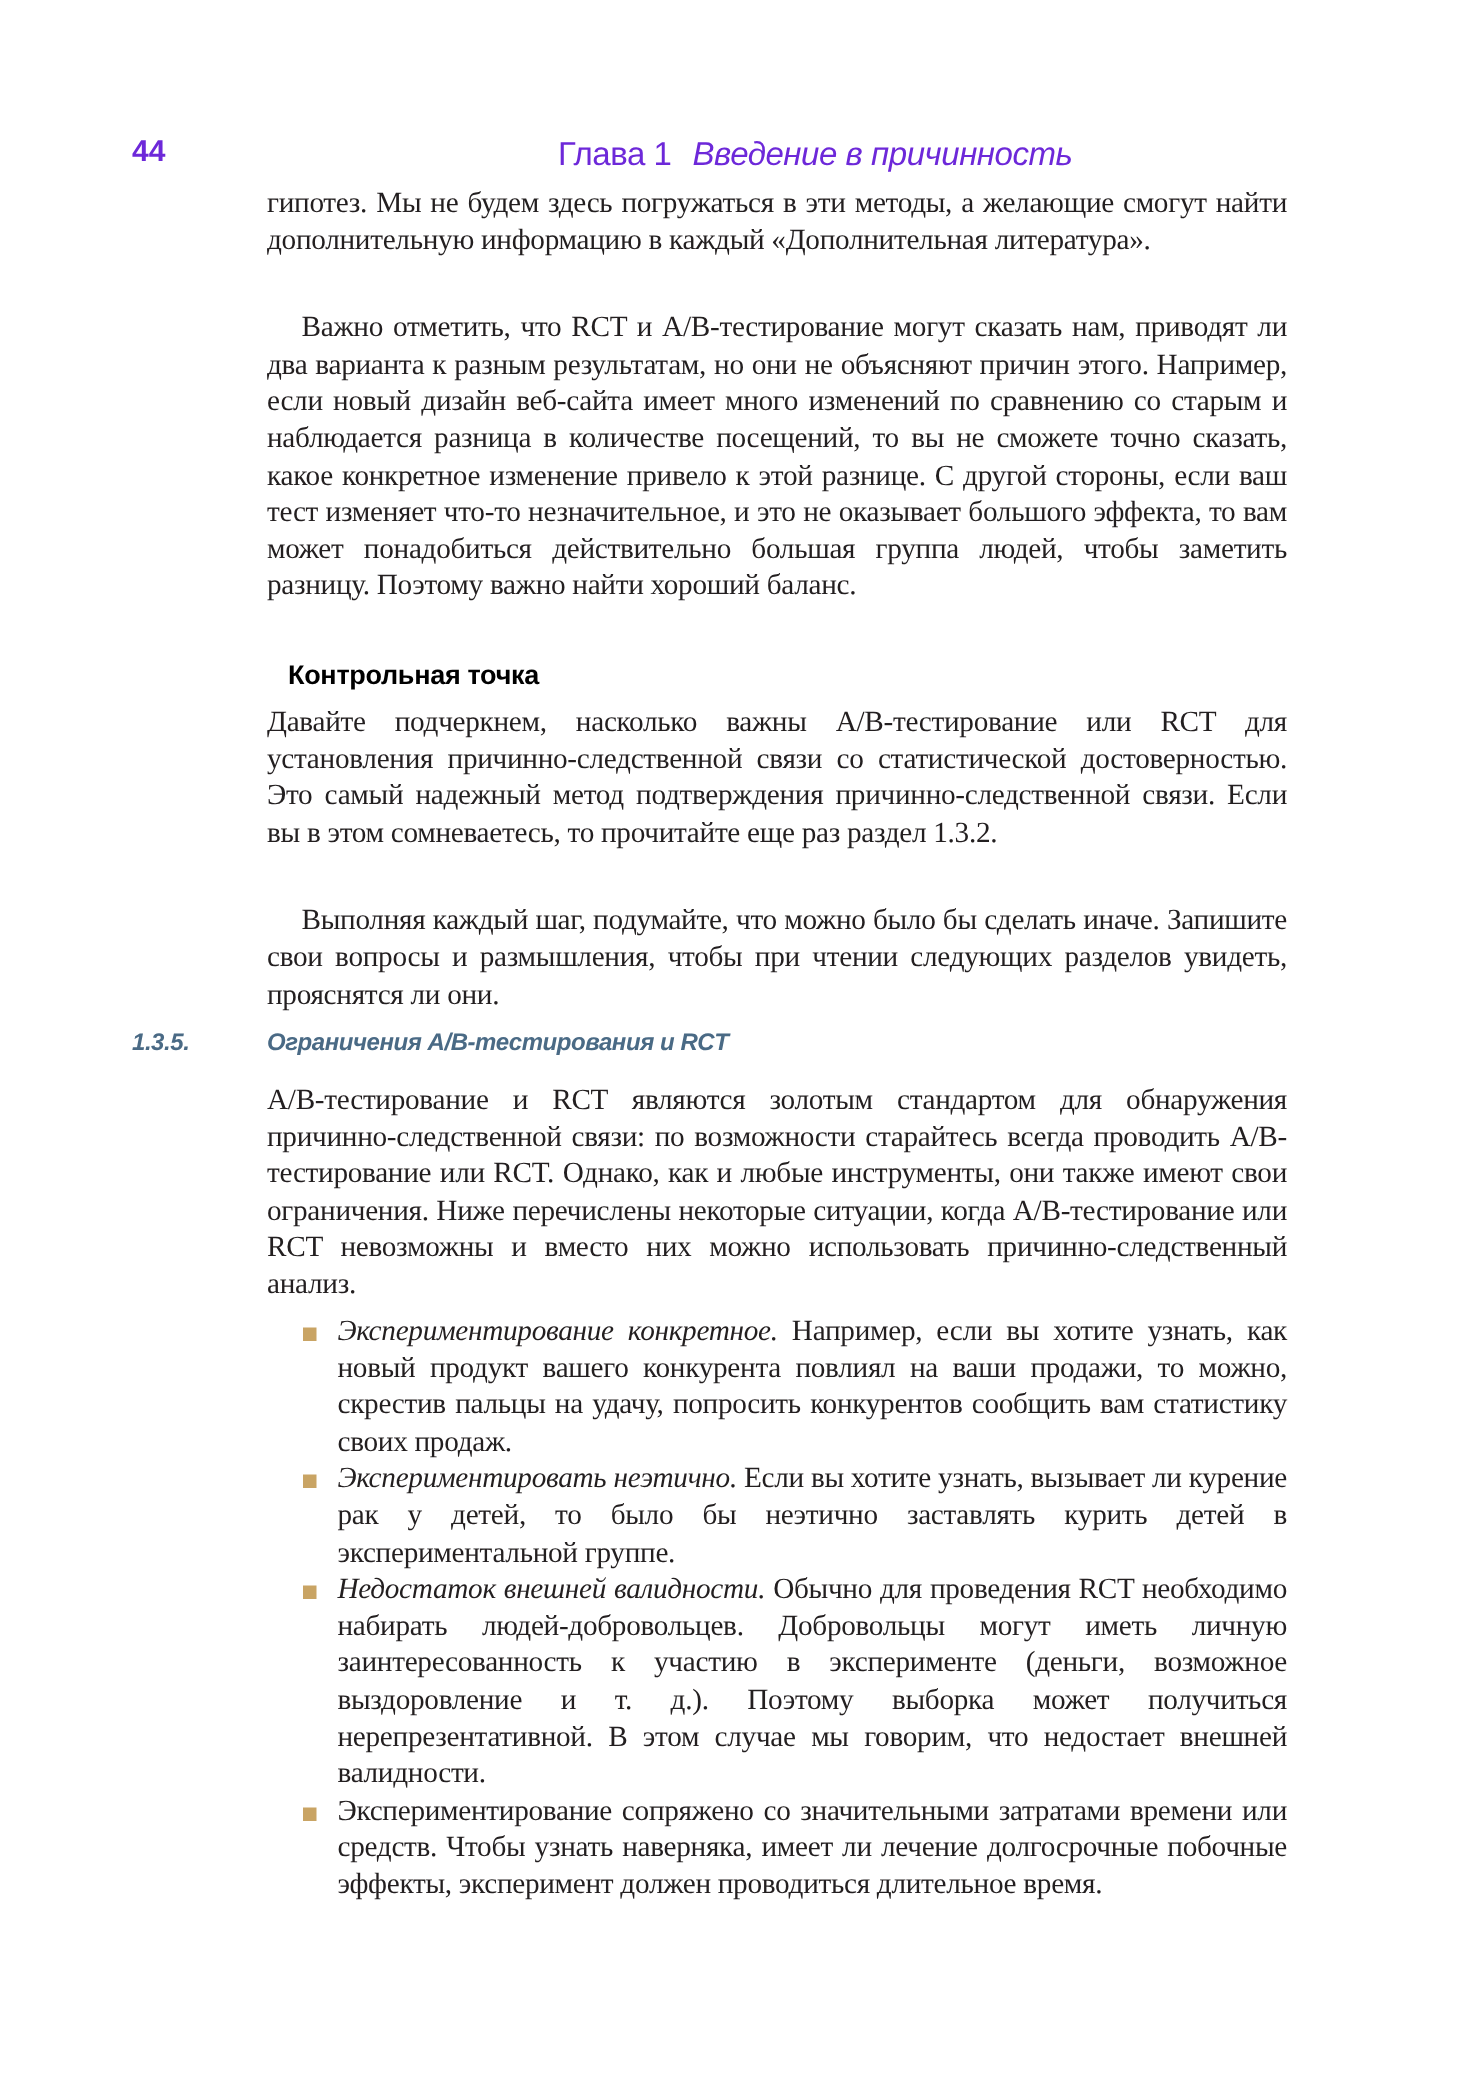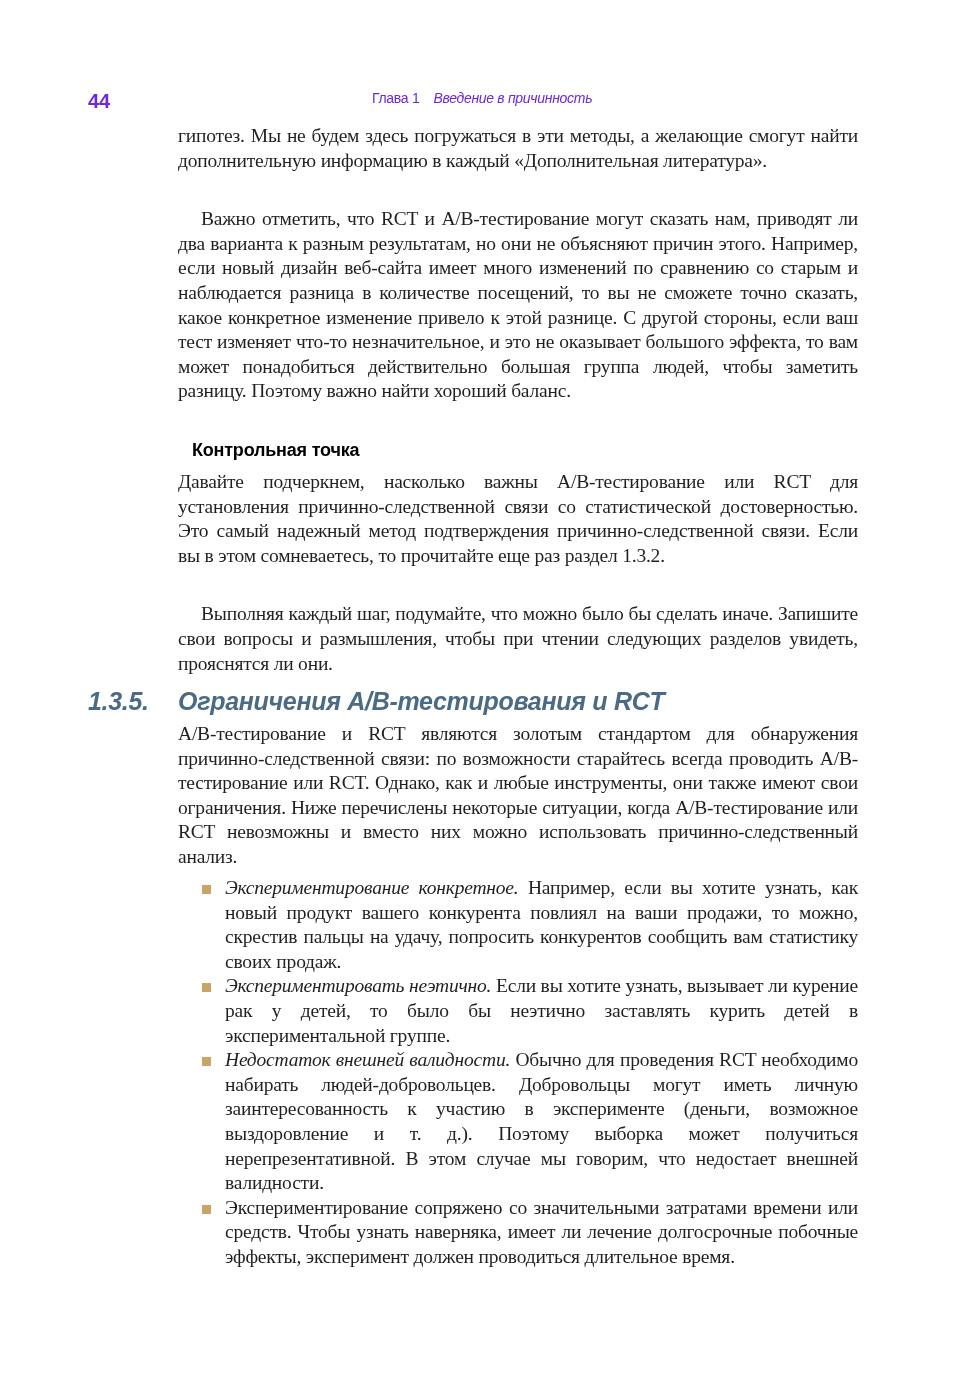--- a/index.html
+++ b/index.html
@@ -29,21 +29,21 @@
       left: 0;
       top: 2px;
       font-weight: bold;
       font-size: 20px;
     }
     .running-head {
       position: absolute;
       left: 284px;
       top: 2px;
       white-space: nowrap;
-      font-size: 14px;
+      font-size: 22px;
       letter-spacing: -0.3px;
     }
     .running-head .chapter-num { margin-right: 14px; }
     .running-head .chapter-title { font-style: italic; }
 
     .body-text {
       position: absolute;
       left: 178px;
       width: 680px;
       font-family: "Liberation Serif", serif;
@@ -72,21 +72,21 @@
       letter-spacing: -0.2px;
     }
 
     .section-heading {
       position: absolute;
       left: 88px;
       top: 687px;
       font-family: "Liberation Sans", sans-serif;
       font-weight: bold;
       font-style: italic;
-      font-size: 25px;
+      font-size: 16px;
       color: #4a6a85;
       white-space: nowrap;
       letter-spacing: -0.3px;
     }
     .section-heading .sec-num {
       display: inline-block;
       width: 90px;
     }
 
     .bullet-list {

